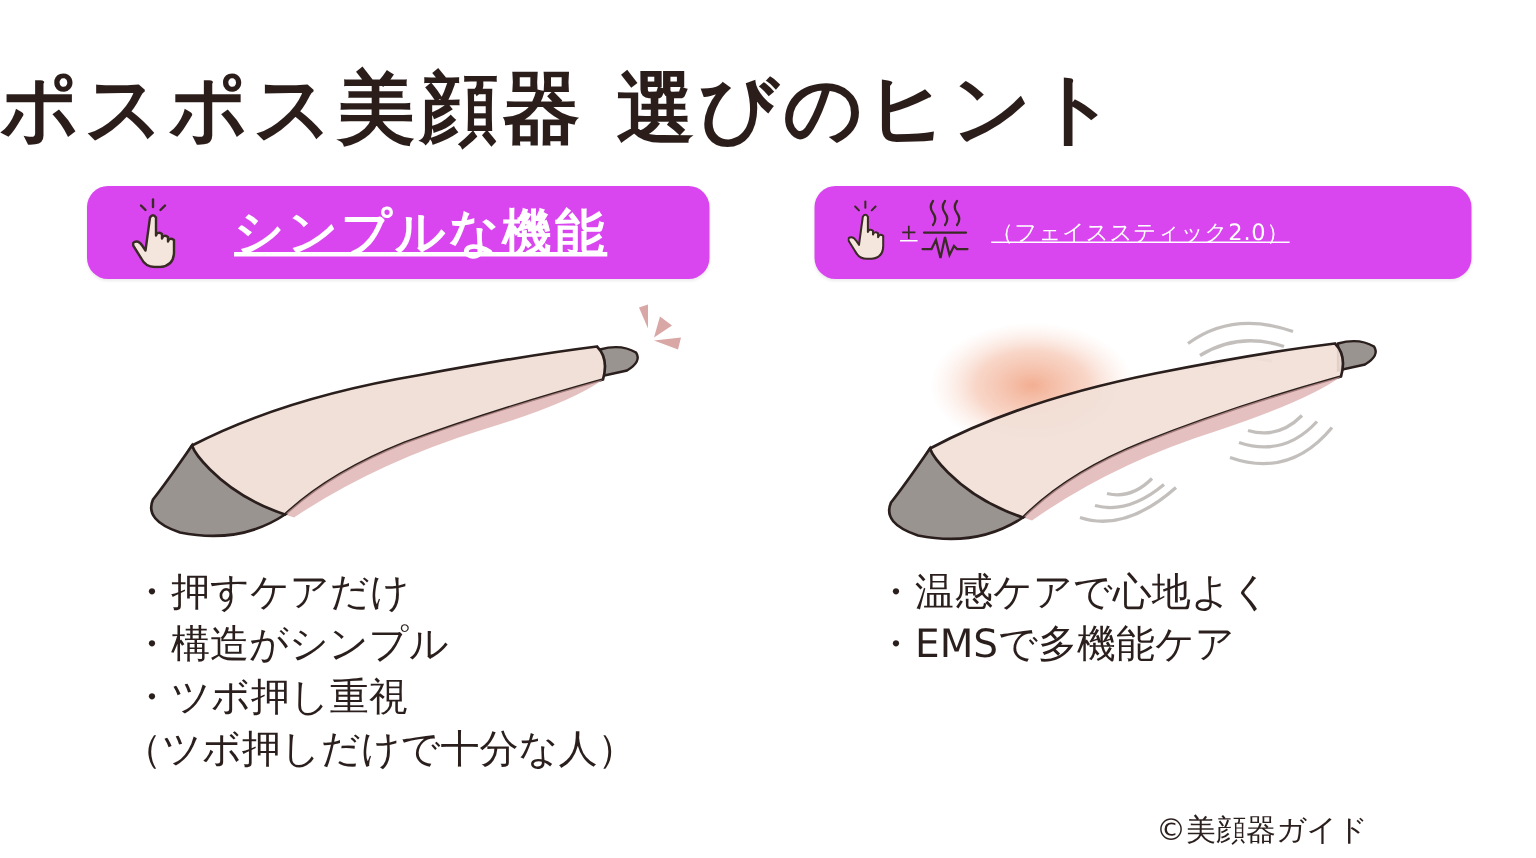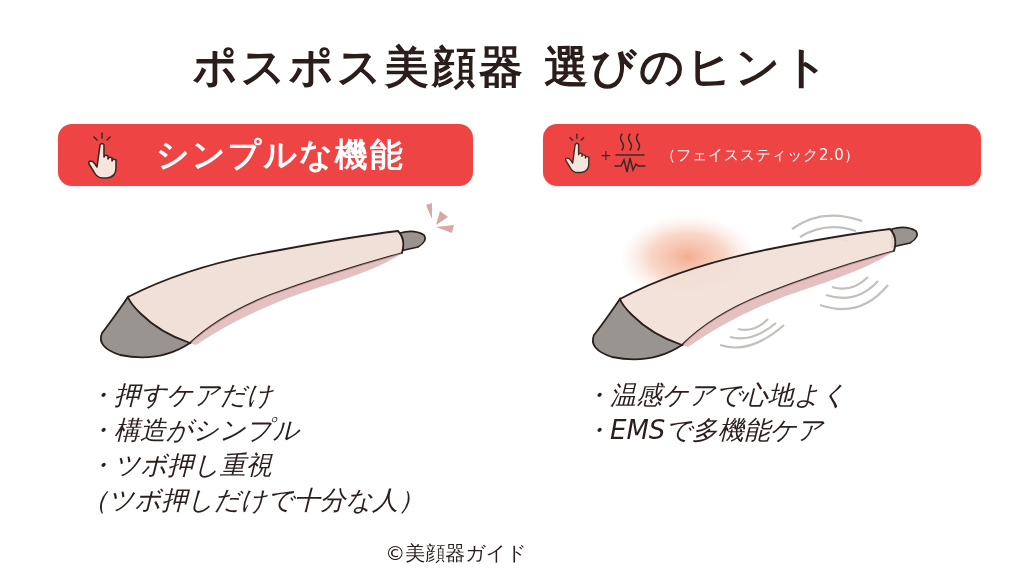--- a/index.html
+++ b/index.html
@@ -3,47 +3,48 @@
 <meta charset="utf-8">
 <style>
   html, body { margin:0; padding:0; }
   body {
     width:1024px; height:572px; overflow:hidden; position:relative;
     background:#ffffff;
     font-family: "DejaVu Sans", "Liberation Sans", sans-serif;
     color:#2a1f1d;
   }
   .title {
-    position:absolute; left:0; top:38px; width:1024px; text-align:center;
-    font-size:44px; font-weight:bold; letter-spacing:3px; color:#2b1d1a;
+    position:absolute; left:0; top:38px; width:1024px; 
+    font-size:52px; font-weight:bold; letter-spacing:3px; color:#2b1d1a;
   }
   .pill {
     position:absolute; height:62px; border-radius:14px;
-    background:#ef4444; color:#fff;
+    background:#d946ef; color:#fff;
     display:flex; align-items:center;
     box-shadow: 0 1px 2px rgba(0,0,0,0.08);
+    text-decoration: underline;
   }
   .pill.left { left:58px; top:124px; width:415px; }
   .pill.right { left:543px; top:124px; width:438px; }
   .pill .label { font-size:33px; font-weight:bold; letter-spacing:2px; }
   .pill .sub { font-size:15px; font-weight:normal; margin-left:2px; letter-spacing:0.5px; }
   .pill .icons { display:flex; align-items:center; }
   .device { position:absolute; }
   .device.left { left:80px; top:195px; }
   .device.right { left:570px; top:195px; }
   .bullets {
     position:absolute; font-size:26px; line-height:35px; color:#2a1f1d;
     margin:0; padding:0; list-style:none;
   }
   .bullets.left { left:88px; top:378px; }
   .bullets.right { left:584px; top:378px; }
-  .bullets li { white-space:nowrap;font-style:italic; }
+  .bullets li { white-space:nowrap; }
   .note { font-size:26px; }
   .credit {
-    position:absolute; left:0; width:912px; top:540px; text-align:center;
+    position:absolute; left:0; width:912px; top:540px; text-align:right;
     font-size:20px; color:#2a1f1d;
   }
 </style>
 </head>
 <body>
 
 <div class="title">ポスポス美顔器 選びのヒント</div>
 
 <div class="pill left">
   <span class="icons" style="margin-left:30px;margin-right:28px;">

